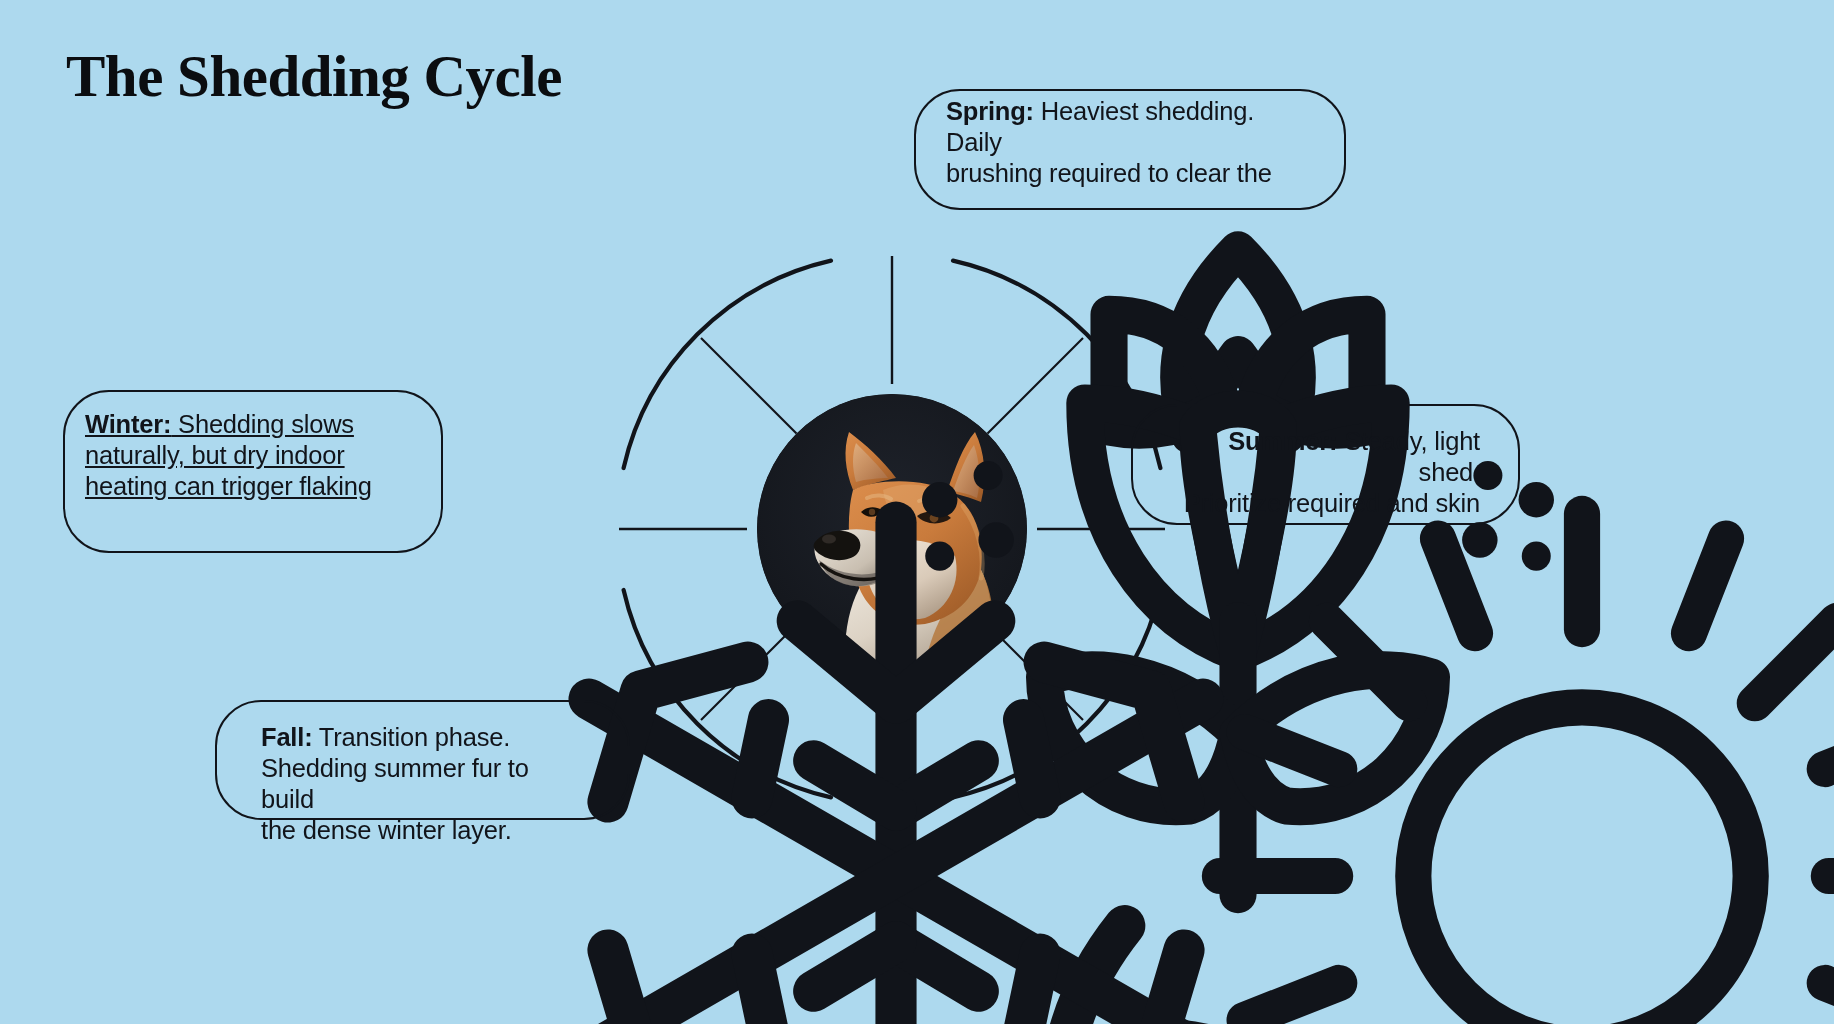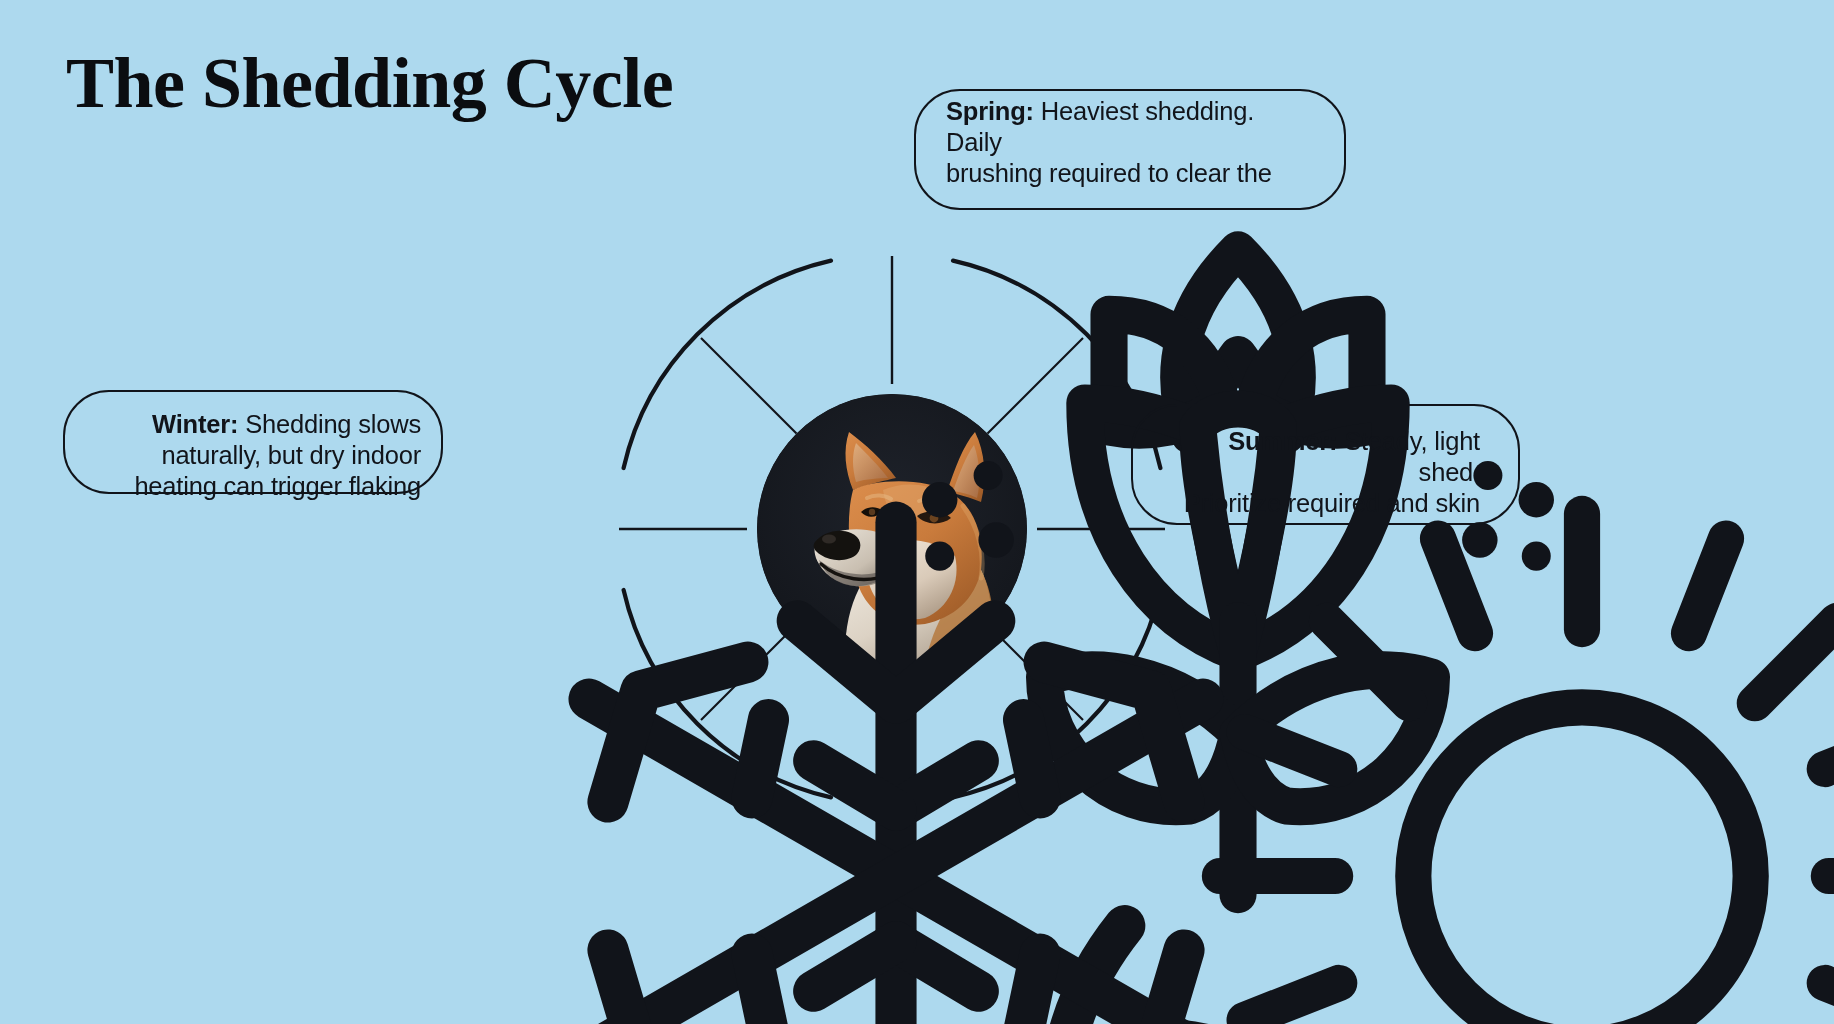--- a/index.html
+++ b/index.html
@@ -22,21 +22,21 @@
     height: 1024px;
   }
 
   
   #page-title {
     position: absolute;
     left: 66px;
     top: 47px;
     font-family: "Liberation Serif", "DejaVu Serif", serif;
     font-weight: 700;
-    font-size: 72px;
+    font-size: 59px;
     line-height: 1.0;
     letter-spacing: -0.5px;
     color: #0B0D10;
     white-space: nowrap;
   }
 
   
   #wheel {
     position: absolute;
     left: 497px;
@@ -108,23 +108,24 @@
     text-align: left;
   }
   #callout-summer {
     left: 1131px; top: 404px;
     width: 389px; height: 121px;
     padding: 20px 38px 0 38px;
     text-align: right;
   }
   #callout-winter {
     left: 63px;   top: 390px;
-    width: 380px; height: 104px;
+    width: 380px; height: 163px;
     padding: 17px 20px 0 20px;
-    text-align: right;
+    text-align: left;
+    text-decoration: underline;
   }
   #callout-fall {
     left: 215px;  top: 700px;
     width: 415px; height: 120px;
     padding: 20px 44px 0 44px;
     text-align: left;
   }
 </style>
 </head>
 <body style="background: rgb(173, 217, 238);">
@@ -341,14 +342,19 @@
     <span class="ct"><b>Summer:</b><span> Steady, light shed.</span></span>
     <span class="ct">Prioritize required and skin</span>
   </div>
 
   <div class="callout" id="callout-winter">
     <span class="ct"><b>Winter:</b><span> Shedding slows</span></span>
     <span class="ct">naturally, but dry indoor</span>
     <span class="ct">heating can trigger flaking</span>
   </div>
 
+  <div class="callout" id="callout-fall">
+    <span class="ct"><b>Fall:</b><span> Transition phase.</span></span>
+    <span class="ct">Shedding summer fur to build</span>
+    <span class="ct">the dense winter layer.</span>
+  </div>
 
 </div>
 
 </body></html>

